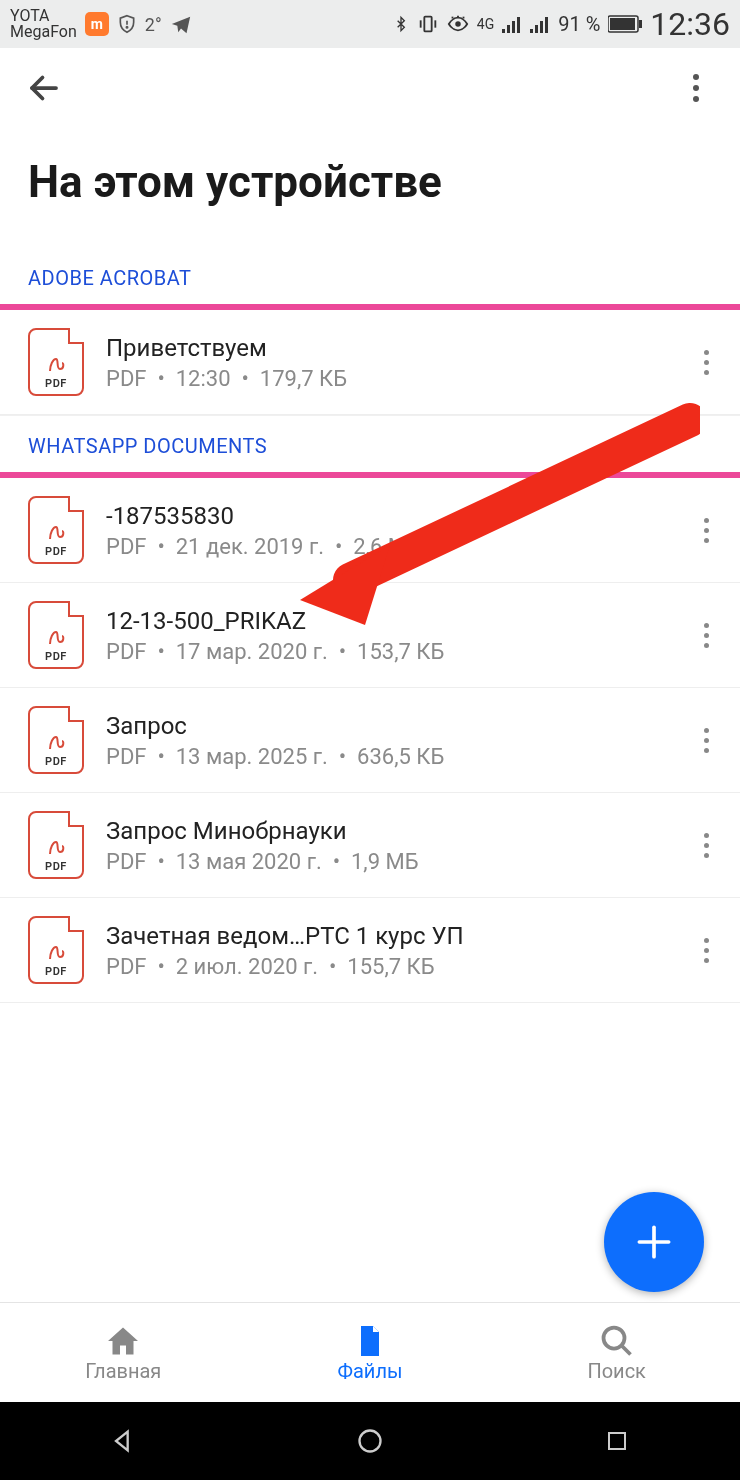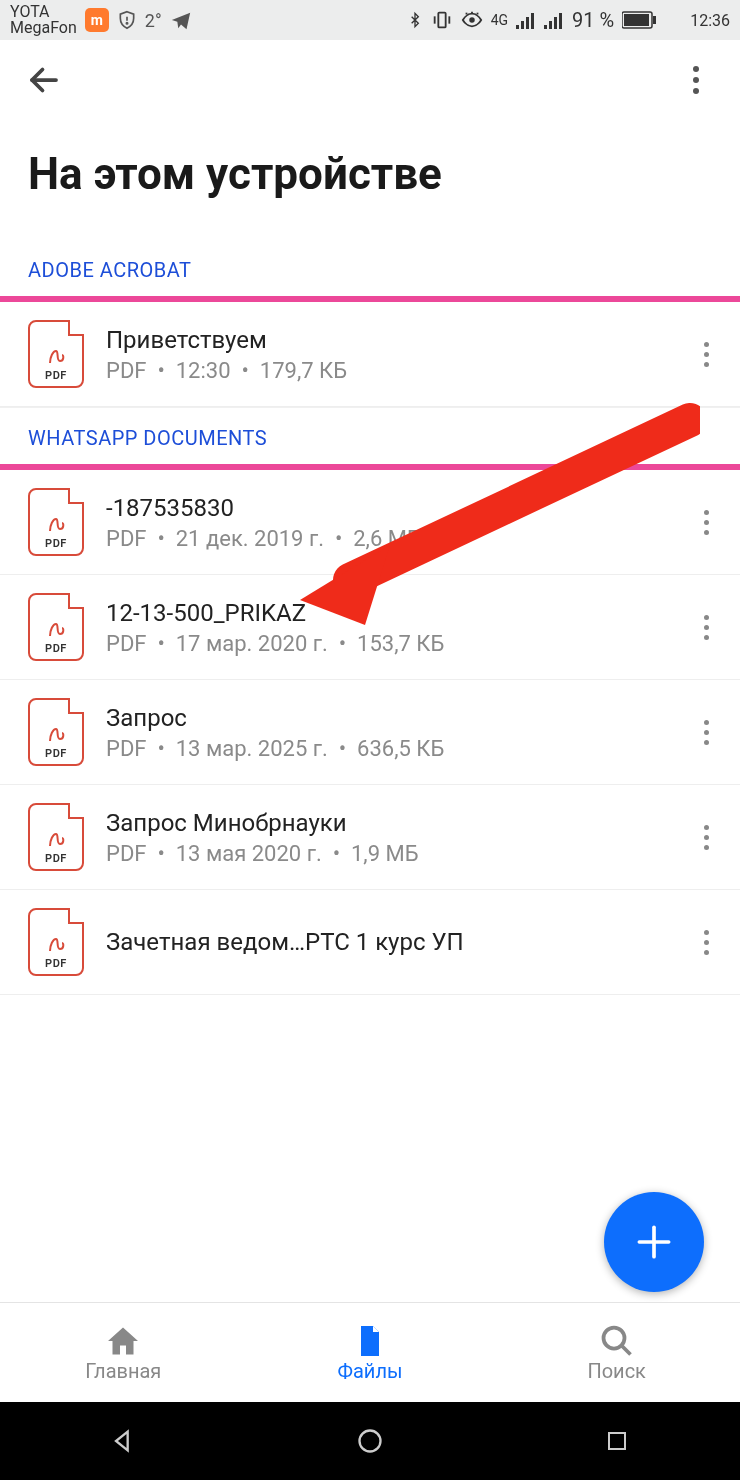--- a/index.html
+++ b/index.html
@@ -1,19 +1,19 @@
 <!DOCTYPE html>
 <html><head>
 <meta charset="utf-8">
 <style>
   * { margin:0; padding:0; box-sizing:border-box; font-family: -apple-system, Roboto, Arial, sans-serif; }
   body { width:740px; height:1480px; background:#fff; position:relative; overflow:hidden; }
 
   
-  .status-bar { height:40px; background:#eceded; display:flex; align-items:center; padding:0 10px; font-size:20px; color:#333; }
+  .status-bar { height:48px; background:#eceded; display:flex; align-items:center; padding:0 10px; font-size:20px; color:#333; }
   .status-left { display:flex; align-items:center; gap:8px; }
   .status-left .carrier { font-size:16px; line-height:1; }
   .status-right { margin-left:auto; display:flex; align-items:center; gap:8px; font-size:20px; }
   .app-badge { width:24px; height:24px; background:#ff7a2e; border-radius:5px; display:inline-flex; align-items:center; justify-content:center; color:#fff; font-size:14px; font-weight:bold;}
   .sb-icon { display:inline-flex; align-items:center; }
 
   
   .app-bar { height:80px; display:flex; align-items:center; padding:0 20px; }
   .app-bar .spacer { flex:1; }
   .icon-btn { width:48px; height:48px; display:flex; align-items:center; justify-content:center; color:#555; }
@@ -119,21 +119,21 @@
         </svg>
     </span>
     <span>91 %</span>
     <span class="sb-icon">
       <svg width="34" height="18" viewBox="0 0 34 18">
           <rect x="0" y="1" width="30" height="16" rx="2" fill="none" stroke="#333" stroke-width="1.5"></rect>
           <rect x="2" y="3" width="25" height="12" fill="#333"></rect>
           <rect x="31" y="5" width="3" height="8" fill="#333"></rect>
         </svg>
     </span>
-    <span style="font-size:16px;margin-left:26px;">12:36</span>
+    <span style="font-size:32px;">12:36</span>
   </div>
 </div>
 
 <div class="app-bar">
   <div class="icon-btn">
     <svg width="36" height="36" viewBox="0 0 24 24" fill="none" stroke="#444" stroke-width="2.5" stroke-linecap="round" stroke-linejoin="round">
         <line x1="20" y1="12" x2="4" y2="12"></line>
         <polyline points="11 5 4 12 11 19"></polyline>
       </svg>
   </div>
@@ -271,20 +271,23 @@
 <div class="file-row">
   <div class="file-icon">
     <div class="corner"></div>
     <svg class="swirl" viewBox="0 0 24 24" fill="none" stroke="#d84b3a" stroke-width="2">
         <path d="M6 18c0-6 3-12 6-12s0 10 4 10 4-6 2-6"></path>
       </svg>
     <div class="pdf-label">PDF</div>
   </div>
   <div class="file-info">
     <div class="file-name">Зачетная ведом…РТС 1 курс УП</div>
+    <div class="file-meta">
+      <span>PDF</span> &nbsp;•&nbsp; <span>2 июл. 2020 г.</span> &nbsp;•&nbsp; <span>155,7 КБ</span>
+    </div>
   </div>
   <div class="row-menu">
       <div class="dots">
         <span></span>
         <span></span>
         <span></span>
       </div>
     </div>
 </div>
 

